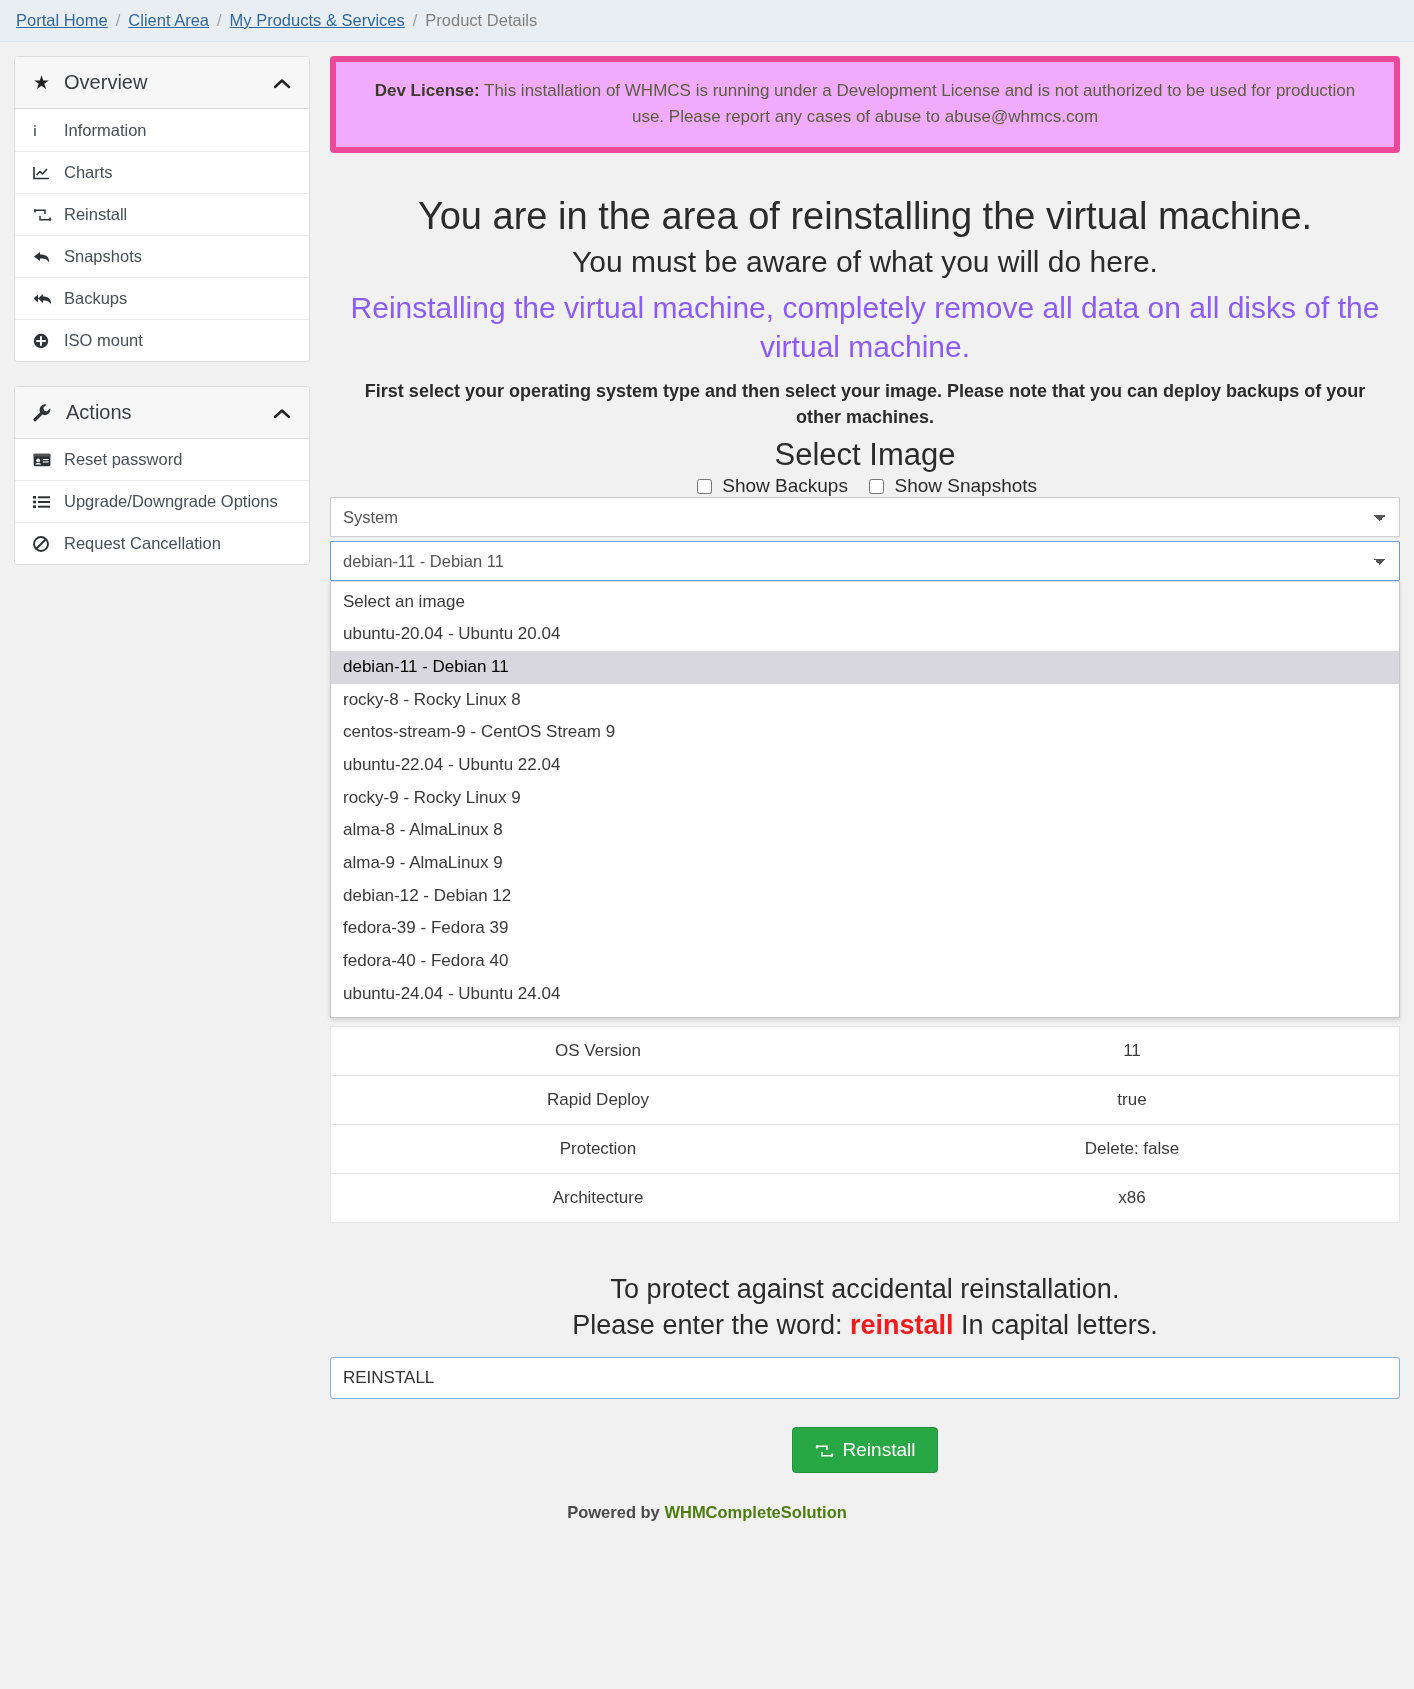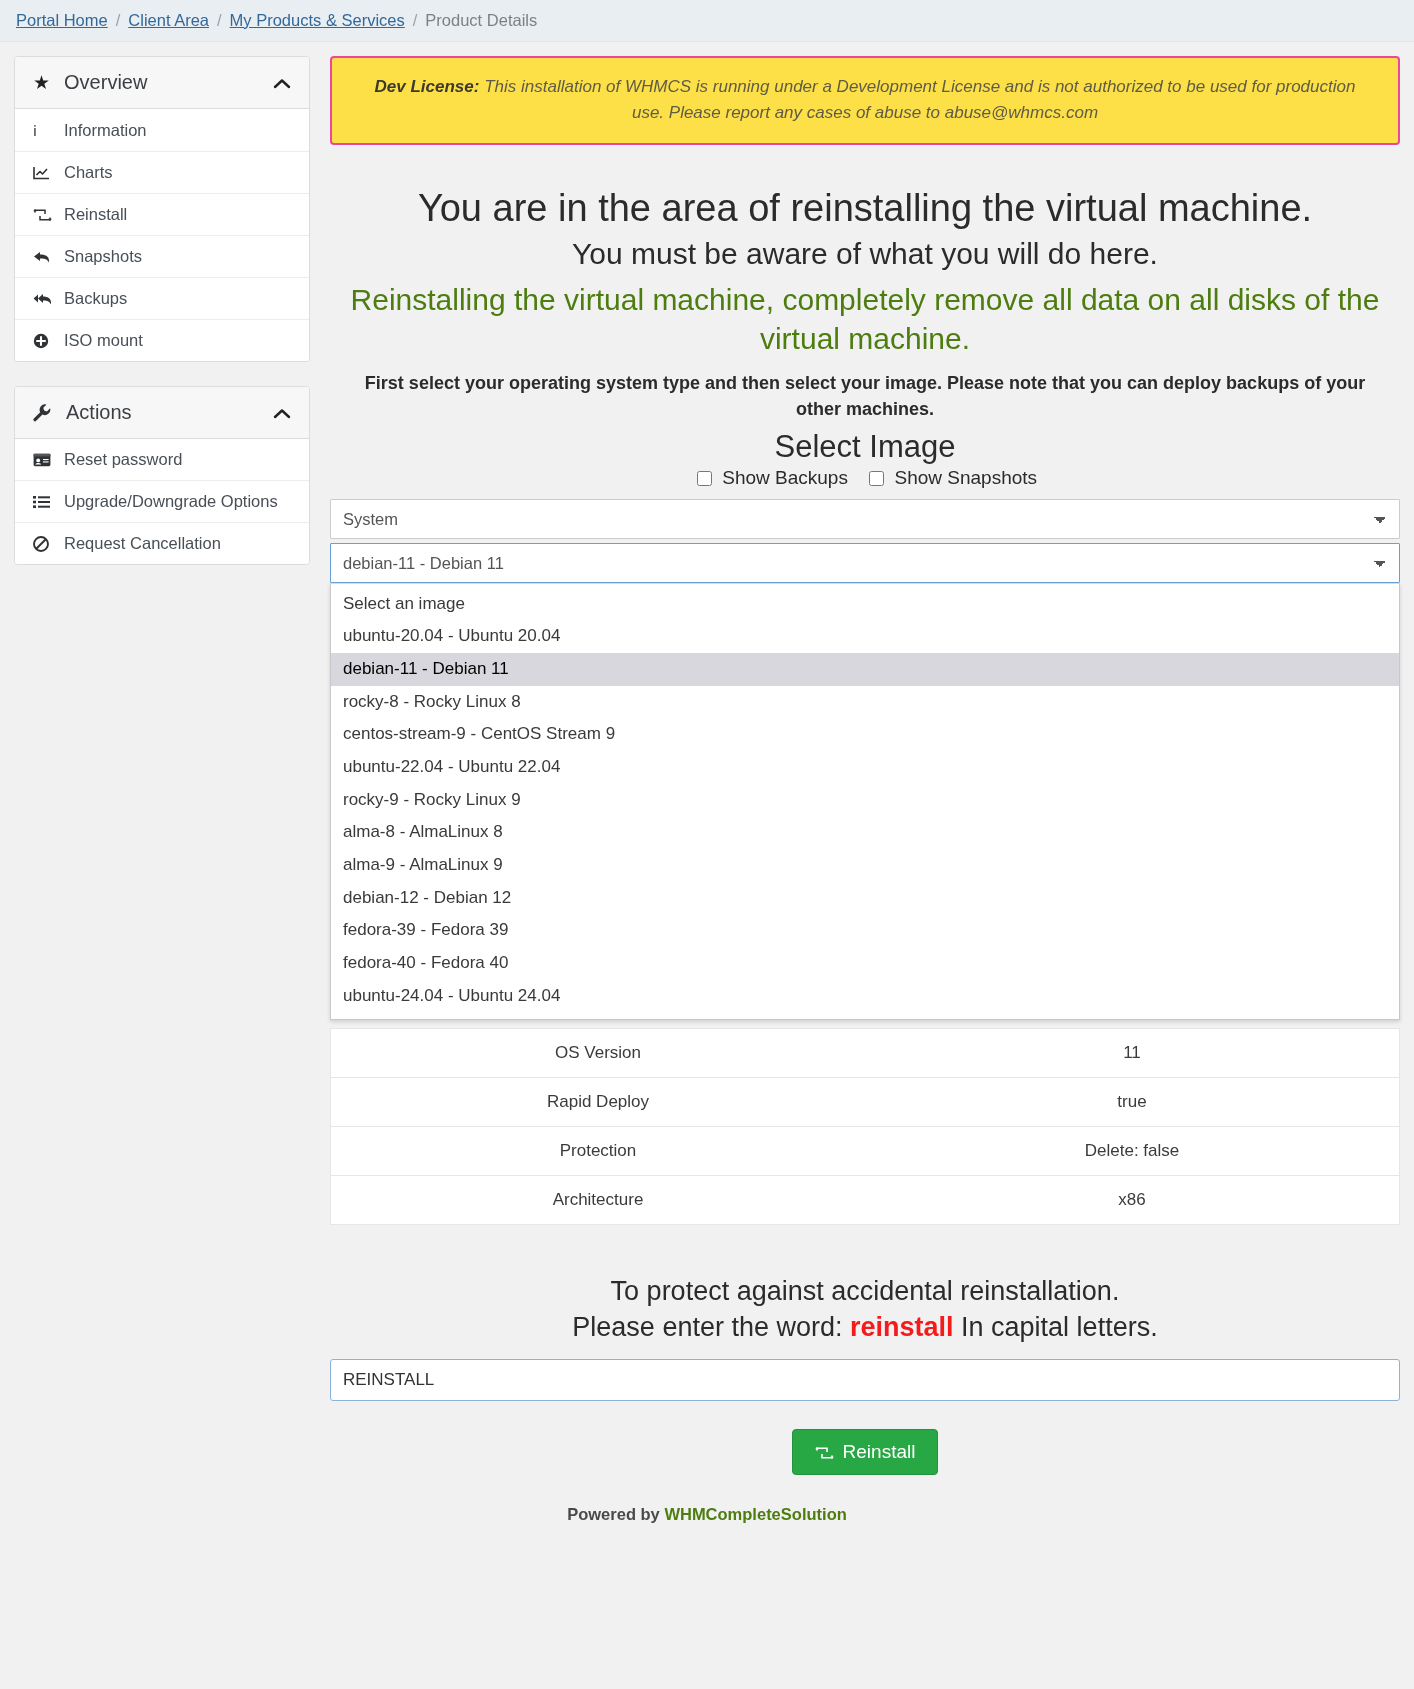--- a/index.html
+++ b/index.html
@@ -70,29 +70,28 @@
     width: 24px;
     margin-right: 7px;
     color: #2f3336;
     display: inline-flex;
     justify-content: flex-start;
     font-size: 15px;
   }
 
   
   .dev-license {
-    background: #fde047;
-    border: 2px solid #ec4899;
+    background: #f0abfc;
+    border: 6px solid #ec4899;
     border-radius: 4px;
     color: #5f5c45;
     font-size: 17px;
     line-height: 1.55;
     text-align: center;
     padding: 16px 30px;
-    font-style: italic;
   }
   .dev-license b { color: #3c3a2c; }
 
   
   .warn-block { text-align: center; padding-top: 42px; }
   .h-main {
     font-size: 38px;
     font-weight: 400;
     color: #2b2b2b;
     margin: 0 0 6px 0;
@@ -101,21 +100,21 @@
   .h-sub {
     font-size: 30px;
     font-weight: 400;
     color: #2b2b2b;
     margin: 0 0 8px 0;
     line-height: 1.2;
   }
   .h-red {
     font-size: 30px;
     font-weight: 400;
-    color: #4d7c0f;
+    color: #8b5cf6;
     margin: 0 0 12px 0;
     line-height: 1.3;
     padding: 0 6px;
   }
   .h-note {
     font-size: 18px;
     font-weight: bold;
     color: #2b2b2b;
     margin: 0 0 6px 0;
     line-height: 1.45;
@@ -125,21 +124,20 @@
     font-size: 31px;
     font-weight: 400;
     color: #2b2b2b;
     margin: 6px 0 2px 0;
   }
 
   .checkrow {
     text-align: center;
     font-size: 19px;
     color: #2b2b2b;
-    margin-bottom: 10px;
   }
   .checkrow label { margin: 0 6px; white-space: nowrap; }
   .checkrow input[type=checkbox] {
     width: 15px; height: 15px;
     vertical-align: -2px;
     margin-right: 5px;
     accent-color: #fff;
   }
 
   

